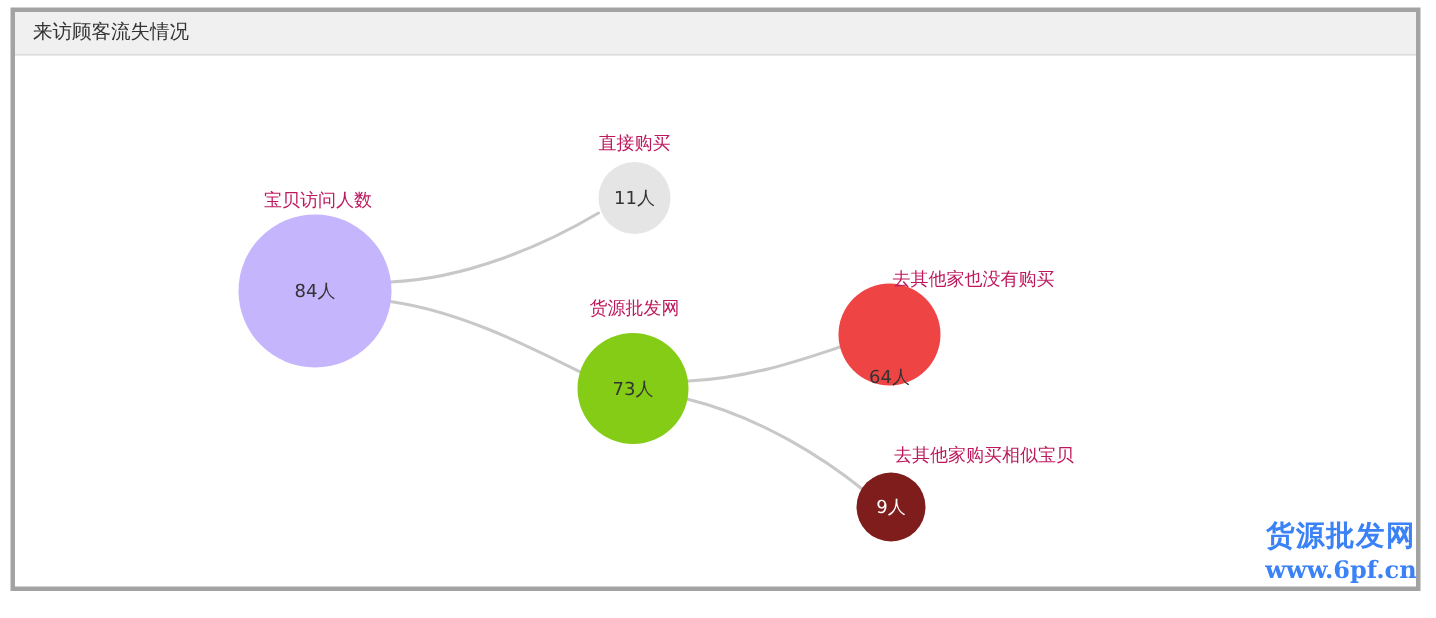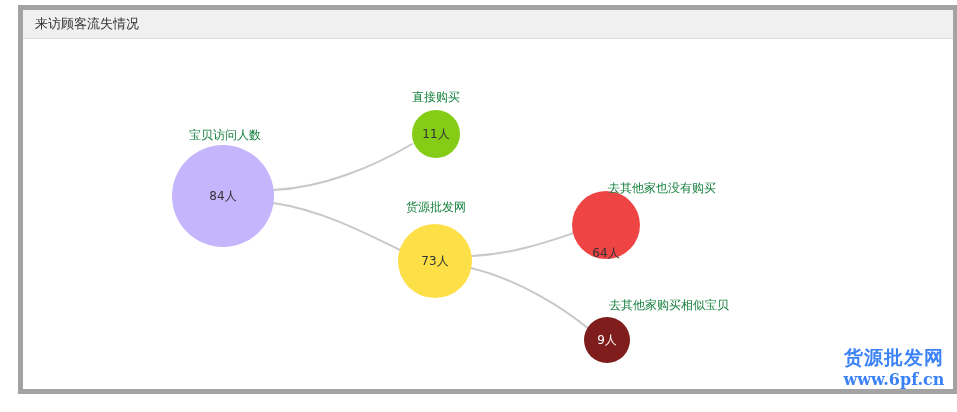--- a/index.html
+++ b/index.html
@@ -10,26 +10,26 @@
     width: 957px;
     height: 412px;
     background: #ffffff;
     font-family: "DejaVu Sans", "Liberation Sans", sans-serif;
     overflow: hidden;
     position: relative;
   }
 
   #panel {
     position: absolute;
-    left: 18px;
+    left: 7px;
     top: 5px;
     width: 940px;
     height: 389px;
     background: #ffffff;
-    border: 5px solid #a3a3a3;
+    border: 3px solid #a3a3a3;
     box-sizing: border-box;
   }
 
   #panel-header {
     position: absolute;
     left: 0;
     top: 0;
     width: 100%;
     height: 29px;
     background: #f0f0f0;
@@ -79,21 +79,21 @@
     white-space: nowrap;
   }
 
   .node-value.on-dark {
     color: #ffffff;
   }
 
   .node-label {
     position: absolute;
     font-size: 12px;
-    color: #15803d;
+    color: #be185d;
     line-height: 14px;
     white-space: nowrap;
     text-align: center;
     transform: translateX(-50%);
   }
 
   #watermark {
     position: absolute;
     left: 838px;
     top: 345px;
@@ -135,25 +135,25 @@
         <path d="M 250 150 C 300 148 352 126 389 104" fill="none" stroke="#c8c8c8" stroke-width="2" stroke-linecap="round"></path>
         <path d="M 250 163 C 300 170 348 196 379 211" fill="none" stroke="#c8c8c8" stroke-width="2" stroke-linecap="round"></path>
         <path d="M 449 216 C 490 214 524 202 551 193" fill="none" stroke="#c8c8c8" stroke-width="2" stroke-linecap="round"></path>
         <path d="M 448 228 C 497 240 540 268 566 289" fill="none" stroke="#c8c8c8" stroke-width="2" stroke-linecap="round"></path>
       </svg>
     <div id="nodes-layer">
         <div class="node" style="left: 149px; top: 105px; width: 102px; height: 102px; background: #c4b5fd;">
           <span class="node-value">84人</span>
         </div>
         <div class="node-label" style="left: 202px; top: 88px;">宝贝访问人数</div>
-        <div class="node" style="left: 389px; top: 70px; width: 48px; height: 48px; background: #84cc16;">
+        <div class="node" style="left: 389px; top: 70px; width: 48px; height: 48px; background: #e5e5e5;">
           <span class="node-value">11人</span>
         </div>
         <div class="node-label" style="left: 413px; top: 50px;">直接购买</div>
-        <div class="node" style="left: 375px; top: 184px; width: 74px; height: 74px; background: #fde047;">
+        <div class="node" style="left: 375px; top: 184px; width: 74px; height: 74px; background: #84cc16;">
           <span class="node-value">73人</span>
         </div>
         <div class="node-label" style="left: 413px; top: 160px;">货源批发网</div>
         <div class="node" style="left: 549px; top: 151px; width: 68px; height: 68px; background: #ef4444; align-items: flex-end;">
           <span class="node-value">64人</span>
         </div>
         <div class="node-label" style="left: 639px; top: 127px; margin-top: 14px;">去其他家也没有购买</div>
         <div class="node" style="left: 561px; top: 277px; width: 46px; height: 46px; background: #7f1d1d;">
           <span class="node-value on-dark">9人</span>
         </div>

